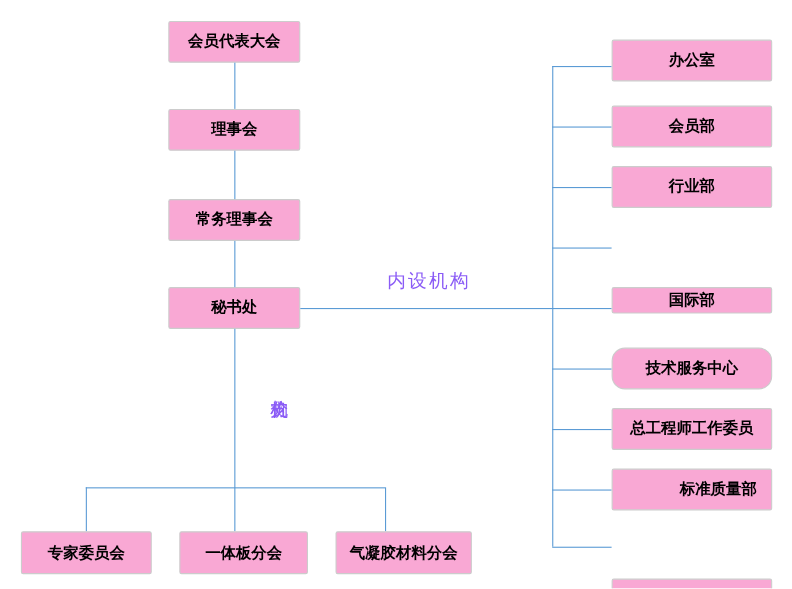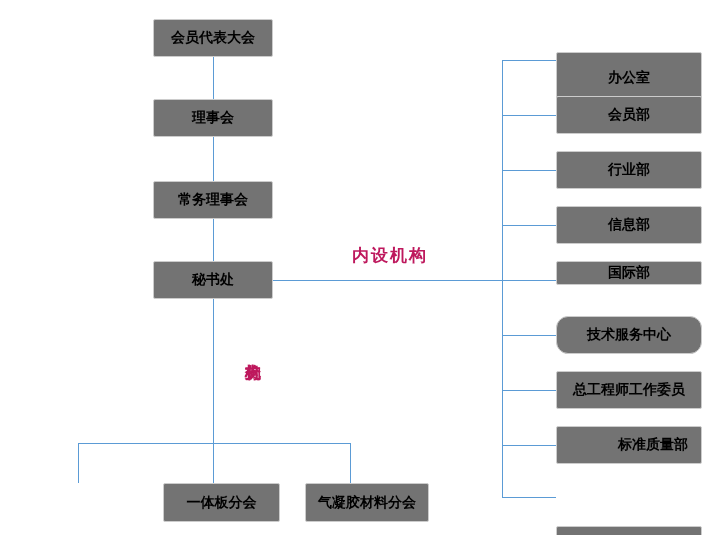--- a/index.html
+++ b/index.html
@@ -11,21 +11,21 @@
     position: relative;
     width: 720px;
     height: 535px;
     background: #ffffff;
     font-family: "Liberation Sans", sans-serif;
     overflow: hidden;
   }
   .box {
     position: absolute;
     box-sizing: border-box;
-    background: #737373;
+    background: #f9a8d4;
     border: 1px solid #cccccc;
     border-radius: 2px;
     display: flex;
     align-items: center;
     justify-content: center;
     font-size: 14px;
     font-weight: bold;
     color: #000000;
     white-space: nowrap;
   }
@@ -35,22 +35,22 @@
     background: #5b9bd5;
   }
   .vline {
     position: absolute;
     width: 1px;
     background: #5b9bd5;
   }
   .flow-label {
     position: absolute;
     font-size: 17px;
-    font-weight: bold;
-    color: #be185d;
+    font-weight: normal;
+    color: #8b5cf6;
     letter-spacing: 2px;
     white-space: nowrap;
   }
   .flow-label.vertical {
     writing-mode: vertical-rl;
     text-orientation: upright;
     letter-spacing: 0;
     font-size: 16px;
   }
 </style>
@@ -77,32 +77,32 @@
 
   <div class="hline" style="left:502px; top:60px;  width:54px;"></div>
   <div class="hline" style="left:502px; top:115px; width:54px;"></div>
   <div class="hline" style="left:502px; top:170px; width:54px;"></div>
   <div class="hline" style="left:502px; top:225px; width:54px;"></div>
   <div class="hline" style="left:502px; top:335px; width:54px;"></div>
   <div class="hline" style="left:502px; top:390px; width:54px;"></div>
   <div class="hline" style="left:502px; top:445px; width:54px;"></div>
   <div class="hline" style="left:502px; top:497px; width:54px;"></div>
 
-  <div class="box" style="left:556px; top:52px;  width:146px; height:52px;">办公室</div>
+  <div class="box" style="left:556px; top:36px;  width:146px; height:38px;">办公室</div>
   <div class="box" style="left:556px; top:96px;  width:146px; height:38px;">会员部</div>
   <div class="box" style="left:556px; top:151px; width:146px; height:38px;">行业部</div>
-  <div class="box" style="left:556px; top:206px; width:146px; height:38px;">信息部</div>
   <div class="box" style="left:556px; top:261px; width:146px; height:24px;">国际部</div>
   <div class="box" style="left:556px; top:316px; width:146px; height:38px;border-radius:12px;">技术服务中心</div>
   <div class="box" style="left:556px; top:371px; width:146px; height:38px;">总工程师工作委员</div>
   <div class="box" style="left:556px; top:426px; width:146px; height:38px;padding-left:48px;">标准质量部</div>
   <div class="box" style="left:556px; top:478px; width:146px; height:38px;margin-top:48px;">财务部</div>
 
   <div class="flow-label vertical" style="left:242px; top:351px; height:70px;">分支机构</div>
 
   <div class="hline" style="left:78px;  top:443px; width:272px;"></div>
   <div class="vline" style="left:78px;  top:443px; height:40px;"></div>
   <div class="vline" style="left:350px; top:443px; height:40px;"></div>
 
+  <div class="box" style="left:19px;  top:483px; width:119px; height:39px;">专家委员会</div>
   <div class="box" style="left:163px; top:483px; width:117px; height:39px;">一体板分会</div>
   <div class="box" style="left:305px; top:483px; width:124px; height:39px;">气凝胶材料分会</div>
 
 </div>
 
 </body></html>

